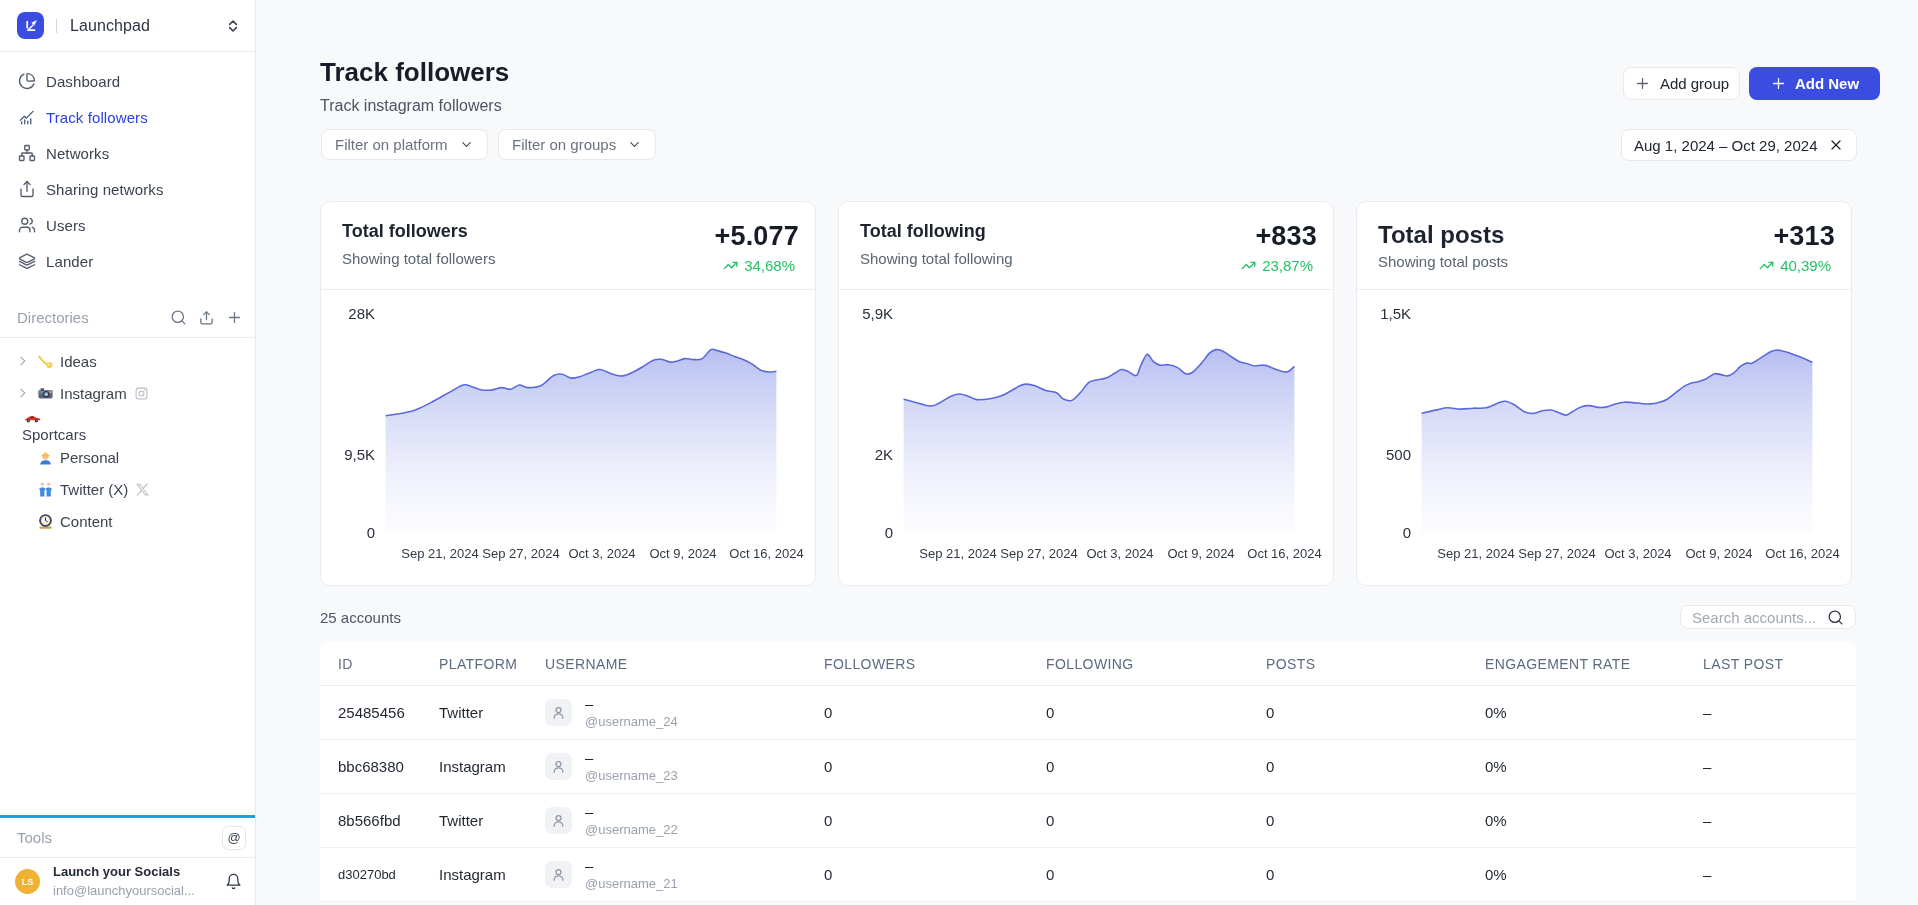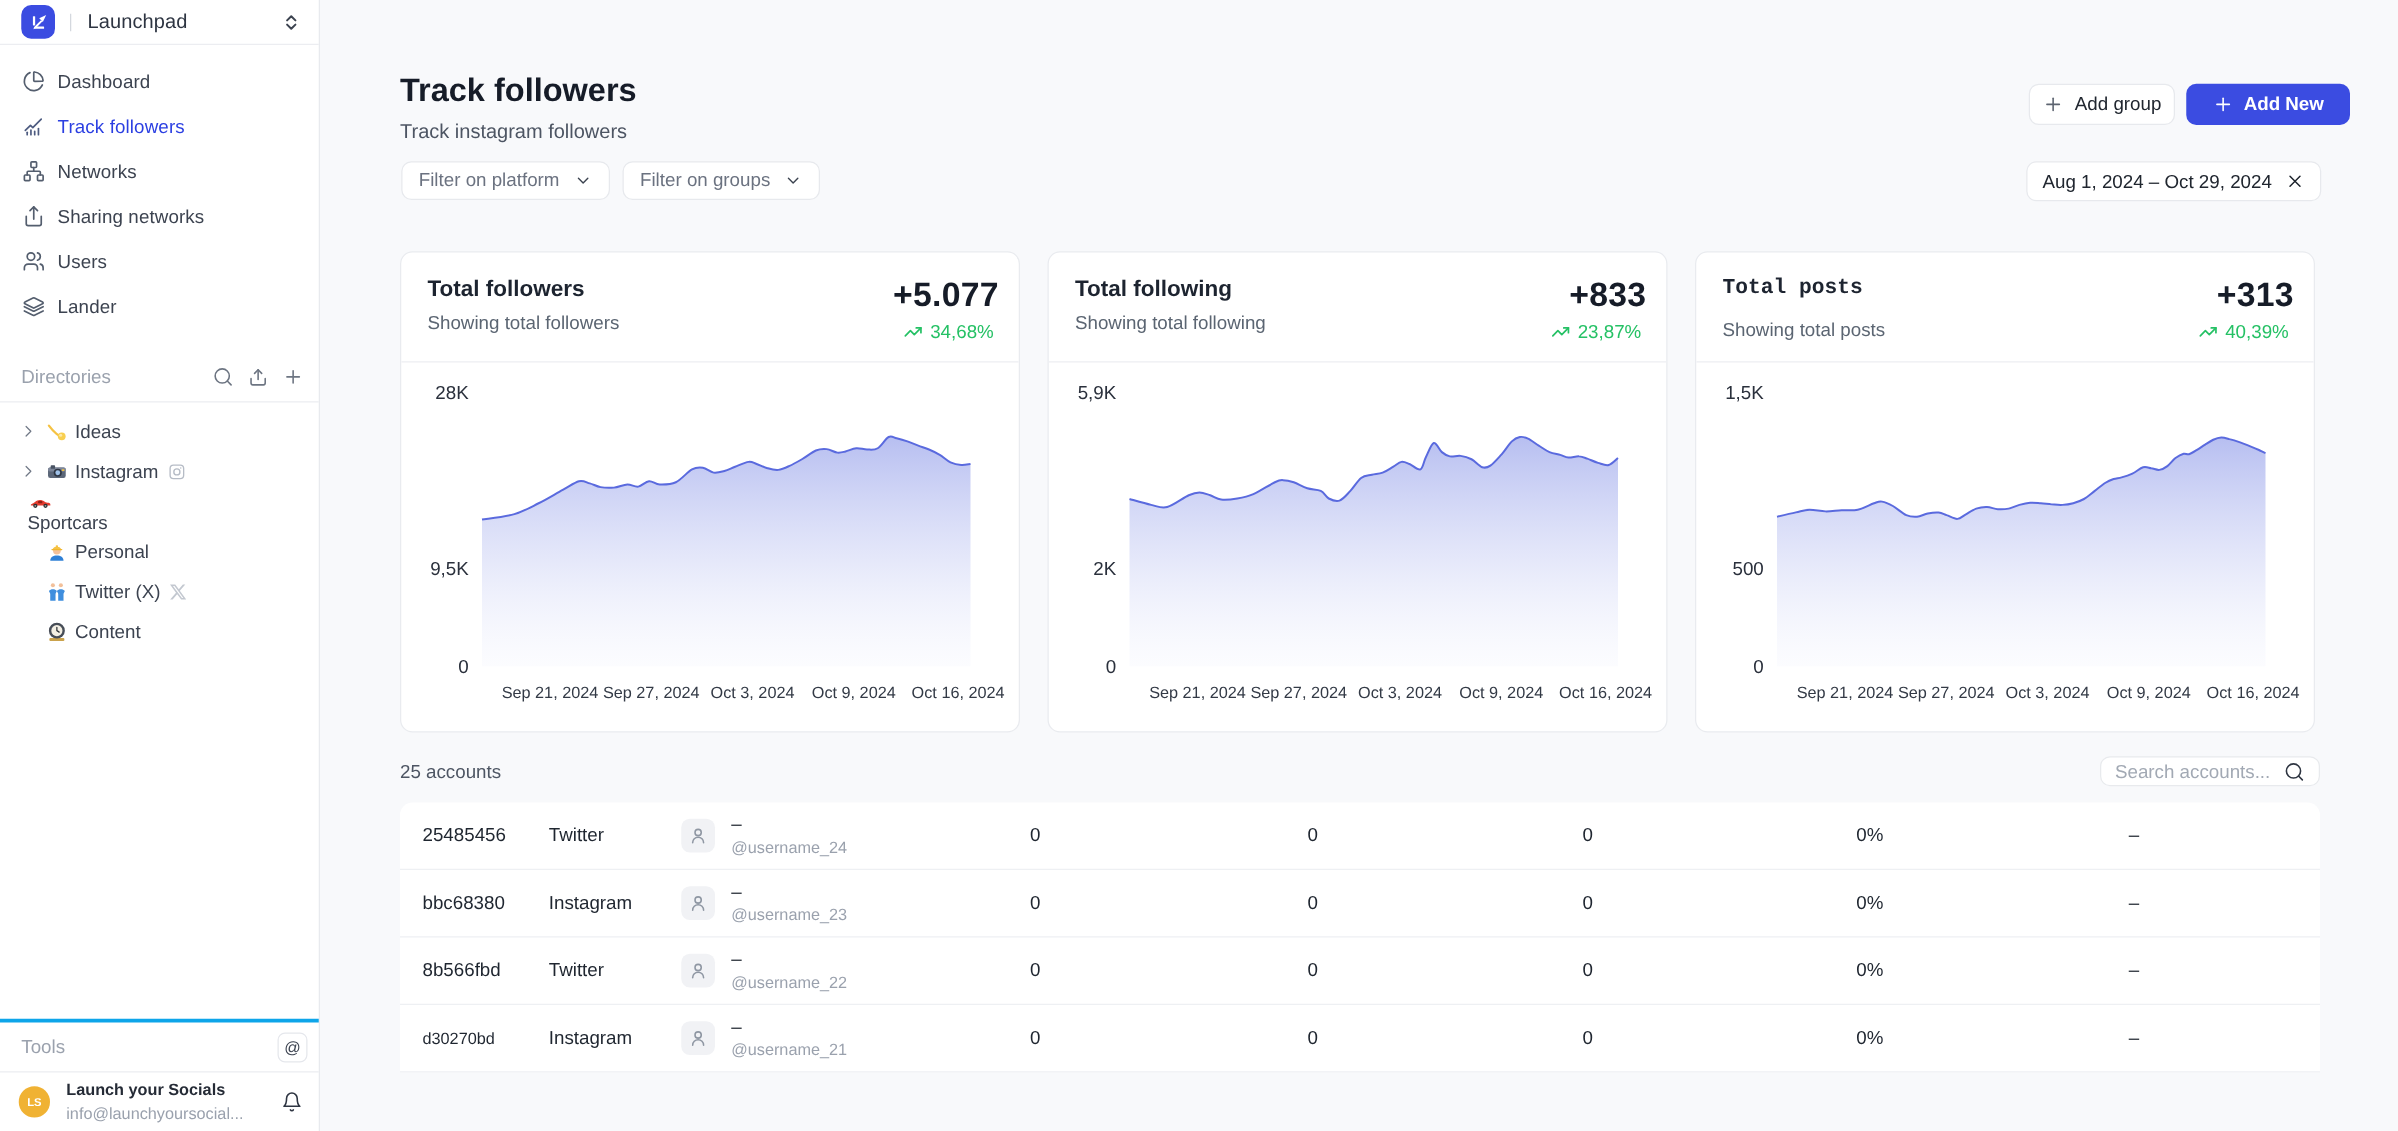--- a/index.html
+++ b/index.html
@@ -1,18 +1,18 @@
 <!DOCTYPE html>
 <html><head><meta charset="utf-8">
 <style>
 *{margin:0;padding:0;box-sizing:border-box;}
 body{width:1918px;height:905px;font-family:"Liberation Sans",sans-serif;background:#f8f9fb;overflow:hidden;-webkit-font-smoothing:antialiased;}
 </style></head><body>
 <div style="position:fixed;left:0;top:0;width:256px;height:905px;background:#fff;border-right:1px solid #e8eaee;">
-  <div style="height:36px;border-bottom:1px solid #ecedf1;display:flex;align-items:center;padding:0 14px 0 17px;">
+  <div style="height:52px;border-bottom:1px solid #ecedf1;display:flex;align-items:center;padding:0 14px 0 17px;">
     <div style="width:27px;height:27px;background:#3b4ce1;border-radius:8px;display:flex;align-items:center;justify-content:center;">
 <svg width="16" height="16" viewBox="0 0 24 24" fill="#fff">
           <rect x="5" y="4.6" width="2.7" height="11" rx="0.5"></rect>
           <rect x="7.6" y="16.9" width="10.8" height="2.7" rx="0.5"></rect>
           <path d="M20.9 3.1 12.6 7l4.3 4.3z"></path>
           <path d="m14.7 9.2 1.6 1.6-8.2 8.3-2.5.9.9-2.5z"></path>
         </svg>
       </div>
     <div style="width:1px;height:14px;background:#d4d8de;margin-left:12px;"></div>
     <span style="margin-left:13px;font-size:16px;font-weight:500;color:#2e3542;letter-spacing:.1px;">Launchpad</span>
@@ -356,21 +356,21 @@
           <text x="200" y="268">Sep 27, 2024</text>
   <text x="281" y="268">Oct 3, 2024</text>
           <text x="362" y="268">Oct 9, 2024</text>
   <text x="445.5" y="268">Oct 16, 2024</text>
         </g>
 </svg>
     </div>
 <div style="width:496px;background:#fff;border:1px solid #e9ebef;border-radius:10px;overflow:hidden;">
 <div style="display:flex;justify-content:space-between;padding:19px 16px 15px 21px;">
   <div>
-          <div style="font-size:17px;font-weight:700;color:#1d2430;margin-bottom:16px;font-family:Liberation Mono, monospace;">Total posts</div>
+          <div style="font-size:24px;font-weight:700;color:#1d2430;margin-bottom:4px;">Total posts</div>
   <div style="font-size:15px;color:#5b6572;">Showing total posts</div>
         </div>
   <div style="text-align:right;">
           <div style="font-size:27px;font-weight:700;color:#161c28;letter-spacing:.2px;">+313</div>
   <div style="margin-top:5px;margin-right:4px;display:flex;align-items:center;justify-content:flex-end;gap:6px;">
             <span style="display:flex;">
               <svg width="15" height="15" viewBox="0 0 24 24" fill="none" stroke="#25c165" stroke-width="2.2" stroke-linecap="round" stroke-linejoin="round">
                 <polyline points="22 7 13.5 15.5 8.5 10.5 2 17"></polyline>
                 <polyline points="16 7 22 7 22 13"></polyline>
               </svg>
@@ -410,20 +410,30 @@
       <span style="font-size:15px;color:#a2a9b4;">Search accounts...</span>
       <span style="margin-left:auto;display:flex;color:#2e3542;">
           <svg width="17" height="17" viewBox="0 0 24 24" fill="none" stroke="currentColor" stroke-width="1.8" stroke-linecap="round" stroke-linejoin="round" style="">
             <circle cx="11" cy="11" r="8"></circle>
             <path d="m21 21-4.3-4.3"></path>
           </svg>
         </span>
     </div>
   </div>
   <div style="margin-top:13px;background:#fff;border-radius:10px 10px 0 0;">
+    <div style="display:flex;align-items:center;height:44px;border-bottom:1px solid #e9ebef;font-size:14px;color:#5d6b80;letter-spacing:.4px;">
+      <div style="width:119px;padding-left:18px;">ID</div>
+      <div style="width:106px;">PLATFORM</div>
+      <div style="width:279px;">USERNAME</div>
+      <div style="width:222px;">FOLLOWERS</div>
+      <div style="width:220px;">FOLLOWING</div>
+      <div style="width:219px;">POSTS</div>
+      <div style="width:218px;">ENGAGEMENT RATE</div>
+      <div>LAST POST</div>
+    </div>
     <div style="display:flex;align-items:center;height:54px;border-bottom:1px solid #eef0f3;">
   <div style="width:119px;padding-left:18px;font-size:15px;color:#1f2630;">25485456</div>
   <div style="width:106px;font-size:15px;color:#1f2630;">Twitter</div>
   <div style="width:279px;display:flex;align-items:center;">
     <div style="width:27px;height:27px;border-radius:7px;background:#f1f2f5;display:flex;align-items:center;justify-content:center;">
             <svg width="15" height="15" viewBox="0 0 24 24" fill="none" stroke="#8f97a3" stroke-width="2" stroke-linecap="round" stroke-linejoin="round">
               <circle cx="12" cy="8" r="4"></circle>
               <path d="M5 21c0-3.9 3.1-7 7-7s7 3.1 7 7"></path>
             </svg>
           </div>

